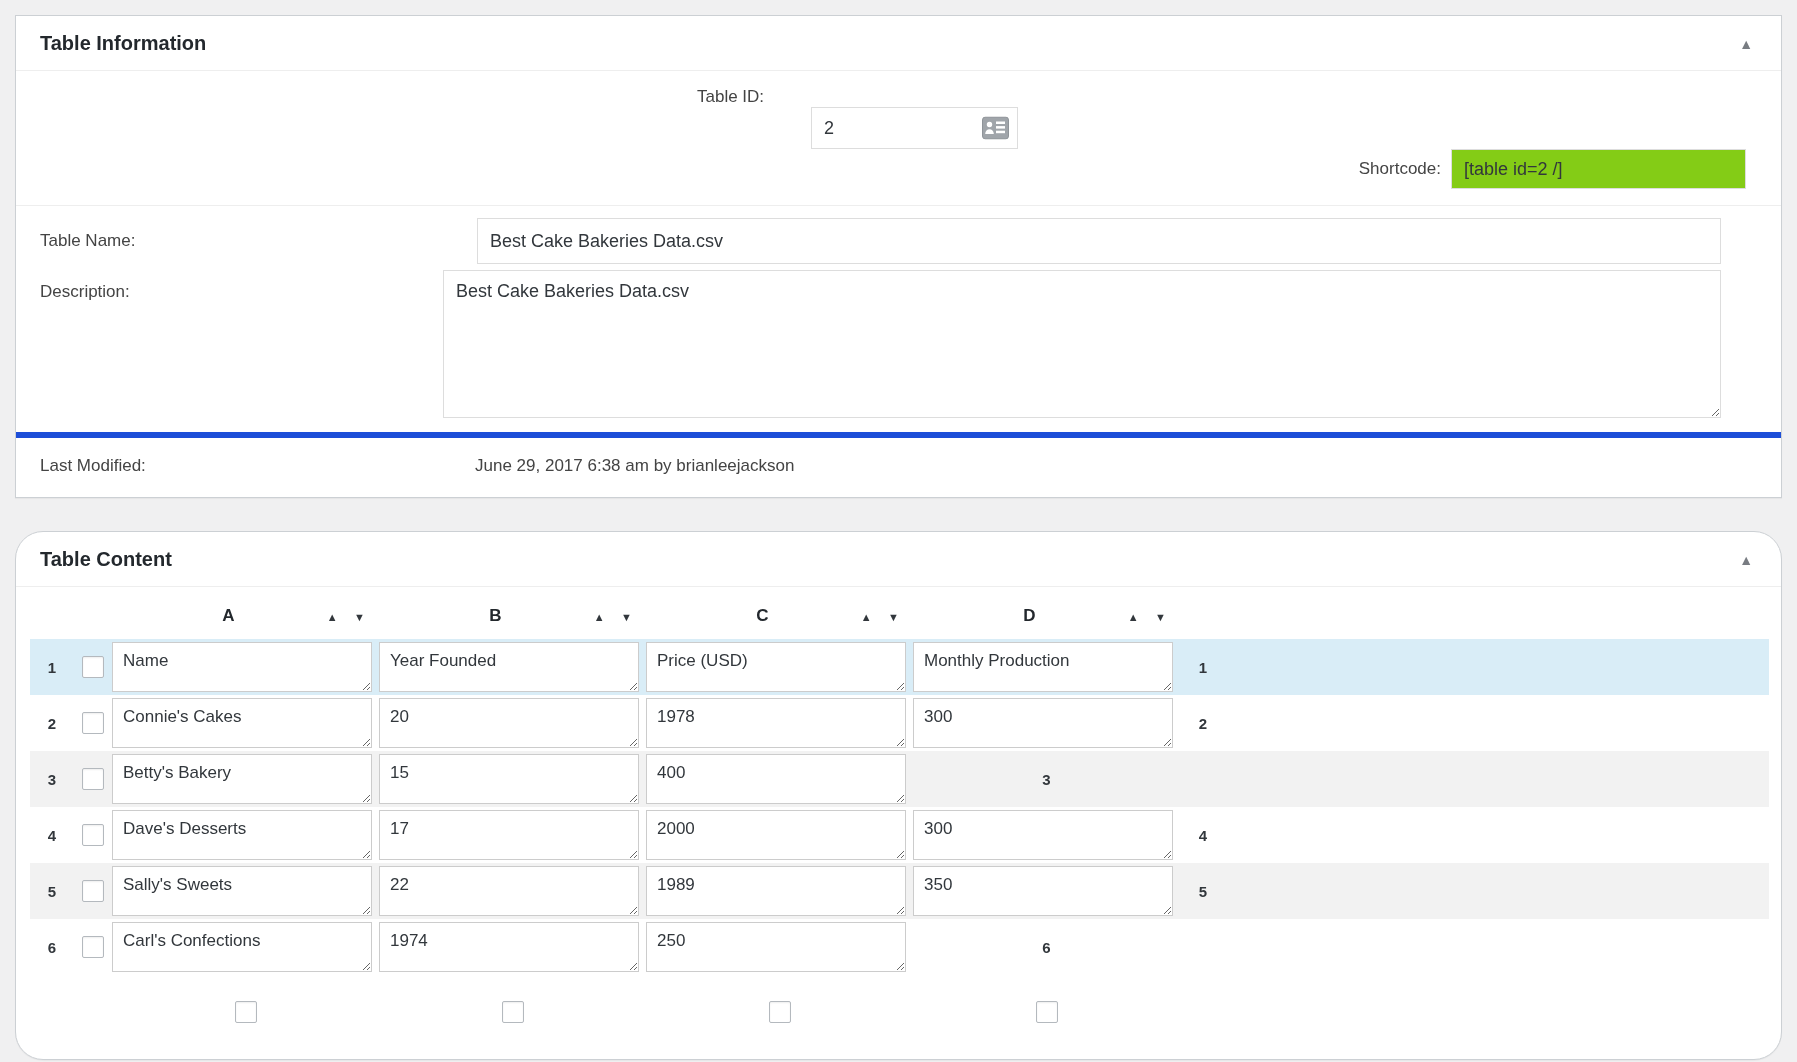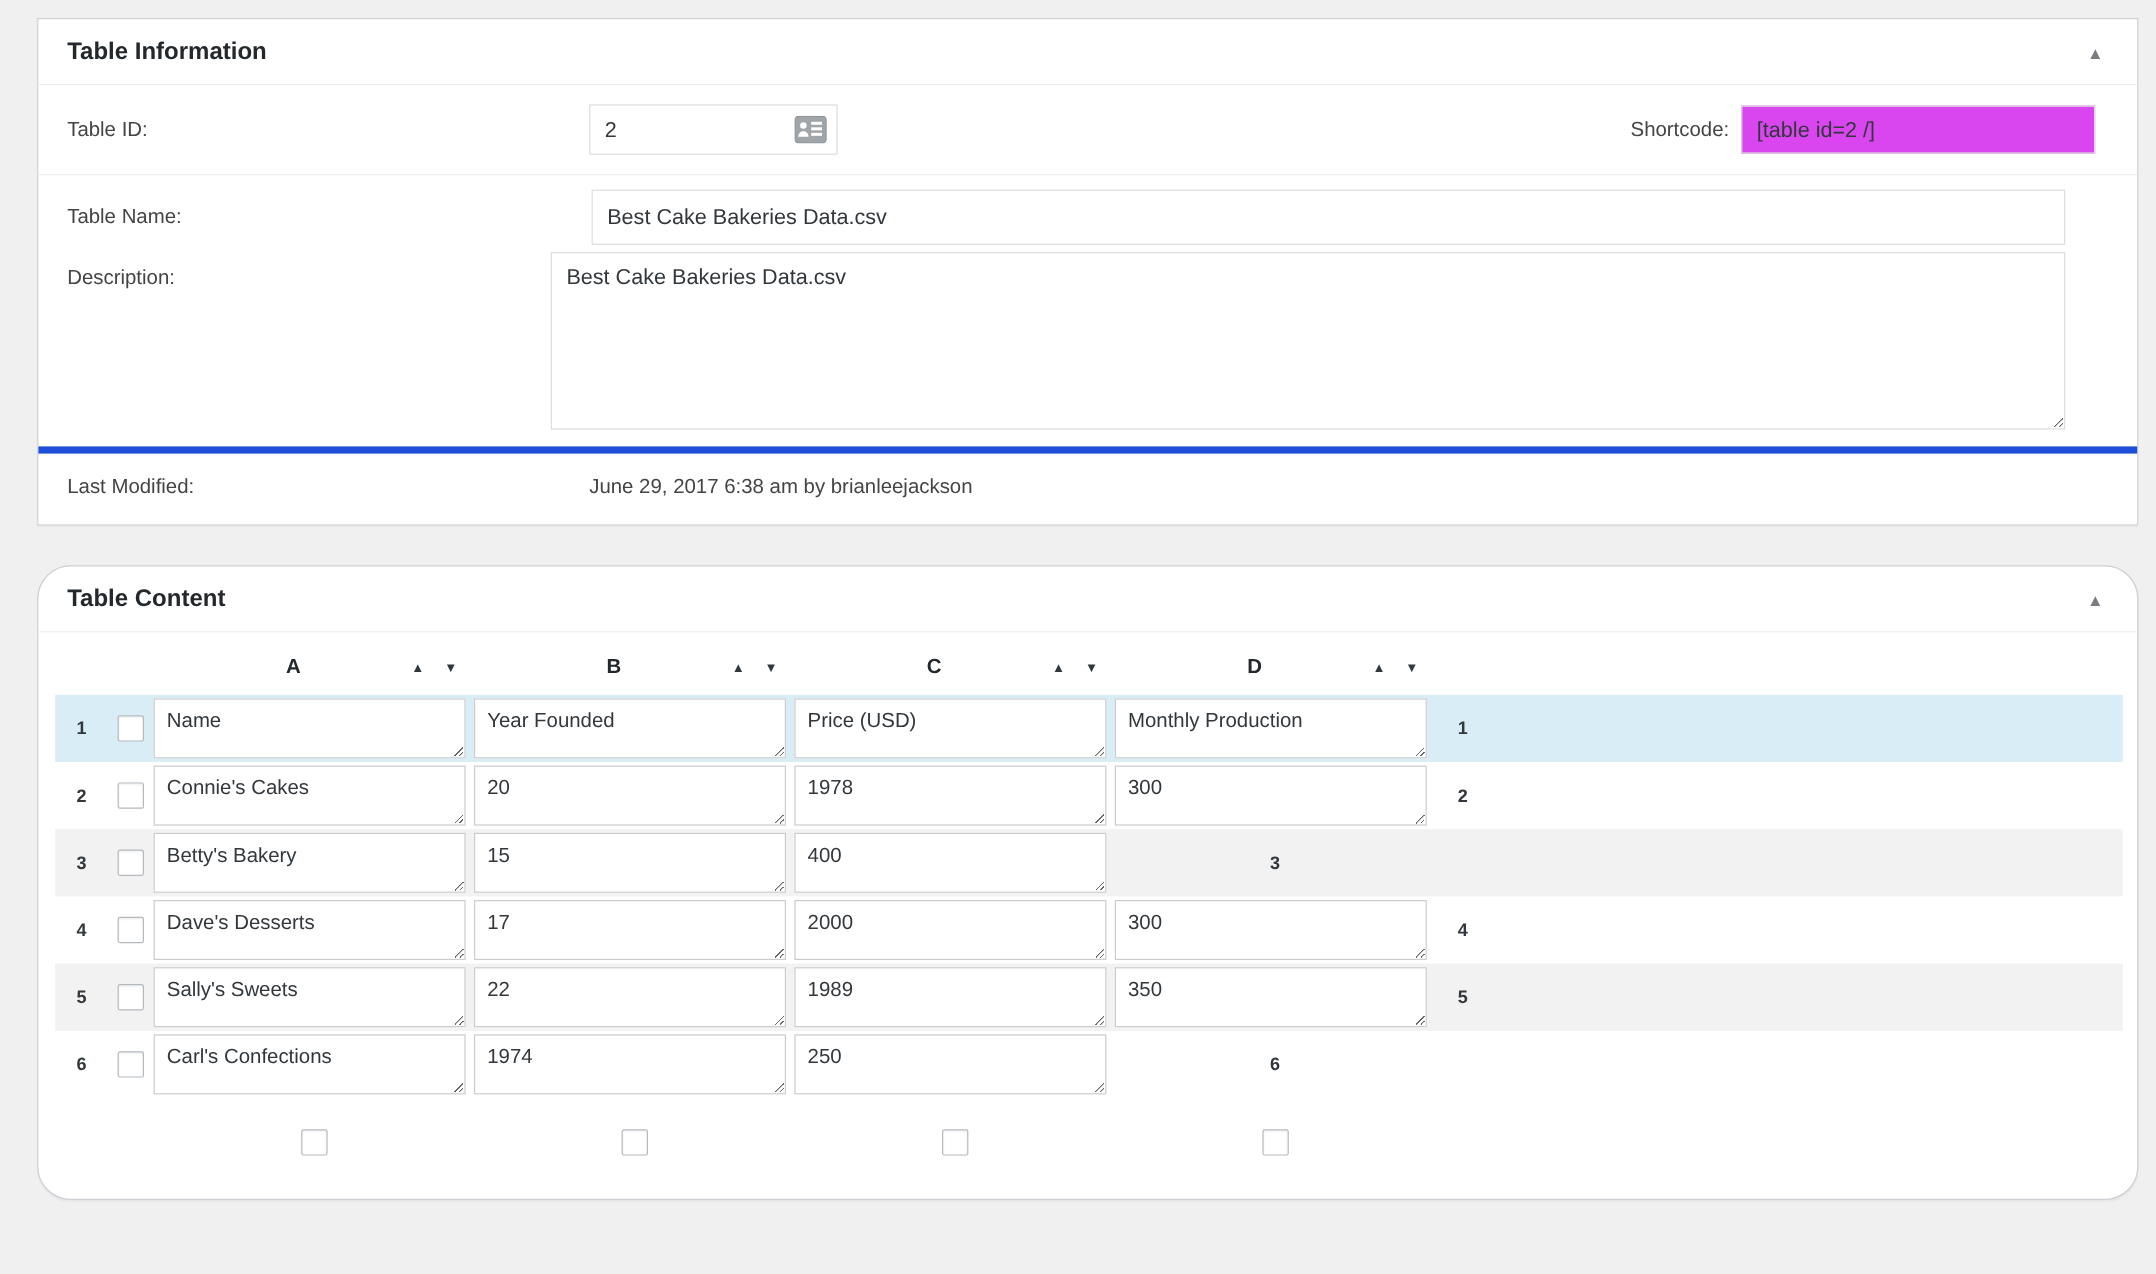--- a/index.html
+++ b/index.html
@@ -3,21 +3,21 @@
 <meta charset="utf-8">
 <style>
   * { box-sizing: border-box; }
   html,body { margin:0; padding:0; }
   body {
     width:1797px; height:1062px; overflow:hidden;
     background:#f0f0f1;
     font-family:"Liberation Sans","DejaVu Sans",sans-serif;
     color:#444;
   }
-  .page { padding:15px 15px 0 15px;margin-left:16px; }
+  .page { padding:15px 15px 0 15px; }
 
   
   .postbox {
     background:#fff;
     border:1px solid #ccd0d4;
     box-shadow:0 1px 1px rgba(0,0,0,.04);
   }
   .postbox + .postbox { margin-top:33px;border-radius:28px; }
   .postbox-header {
     display:flex; align-items:center; justify-content:space-between;
@@ -28,33 +28,33 @@
     margin:0; font-size:20px; font-weight:700; color:#23282d;
   }
   .toggle-btn {
     background:none; border:none; cursor:pointer;
     color:#787c82; font-size:14px; line-height:1; padding:4px 10px;
   }
 
   
   .form-row { display:flex; align-items:center; padding:0 24px; }
   .form-label { width:403px; flex:none; font-size:17px; color:#444; }
-  .row-id { padding-top:16px; padding-bottom:16px; border-bottom:1px solid #eee; }
+  .row-id { padding-top:16px; padding-bottom:16px; border-bottom:1px solid #eee;flex-direction:column; }
   .id-wrap { position:relative; margin-left:32px; }
   .id-input {
     width:207px; height:42px; padding:4px 44px 4px 12px;
     border:1px solid #ddd; font-size:18px; color:#32373c;
     font-family:inherit; background:#fff;
   }
   .id-icon { position:absolute; right:9px; top:50%; transform:translateY(-50%); display:block; }
   .shortcode-group { margin-left:auto; display:flex; align-items:center; margin-right:11px; }
   .shortcode-group .sc-label { font-size:17px; color:#444; margin-right:10px; }
   .shortcode-input {
     width:295px; height:40px; padding:4px 12px;
-    border:1px solid #ddd; background:#d946ef; color:#32373c;
+    border:1px solid #ddd; background:#84cc16; color:#32373c;
     font-size:18px; font-family:inherit;
   }
   .row-name { padding-top:12px; padding-bottom:6px;gap:34px; }
   .name-input {
     flex:1; height:46px; margin-right:36px; padding:4px 12px;
     border:1px solid #ddd; font-size:18px; color:#32373c; font-family:inherit;
   }
   .row-desc { align-items:flex-start; padding-bottom:14px; }
   .row-desc .form-label { padding-top:12px; }
   .desc-textarea {

